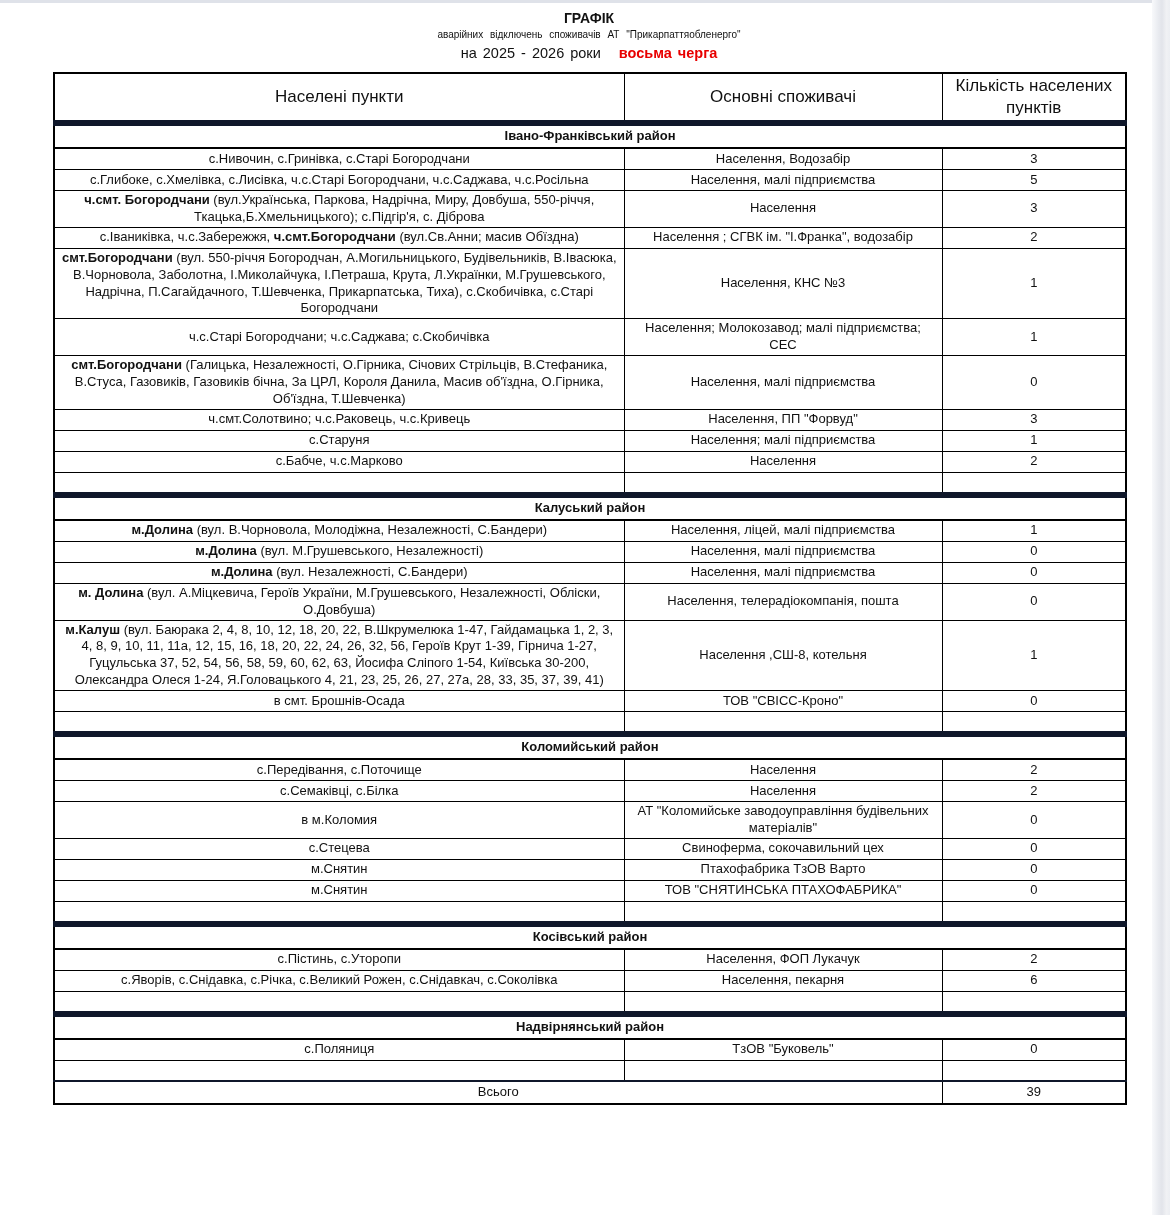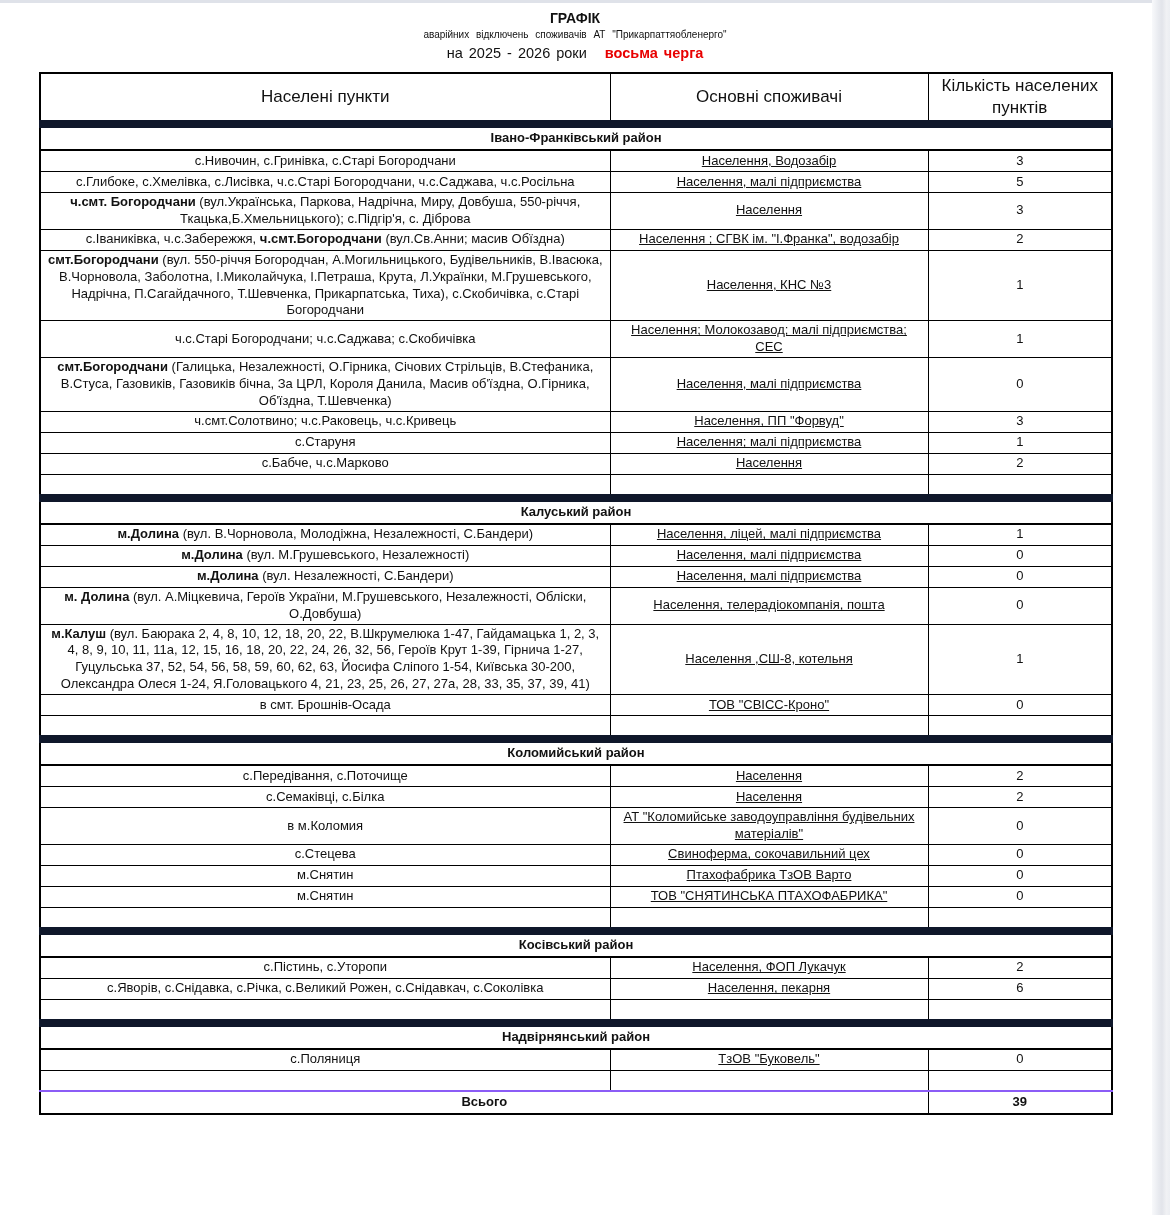--- a/index.html
+++ b/index.html
@@ -14,21 +14,21 @@
   .edge-top{
     position:absolute;top:0;left:0;right:0;height:3px;
     background:#dfe2e9;
   }
   .edge-right{
     position:absolute;top:0;right:0;bottom:0;width:18px;
     background:linear-gradient(to right,#f8f9fb 0%,#e9ebf0 35%,#e2e4ea 55%,#f0f1f4 80%,#eceef2 100%);
   }
   .sheet{
     position:absolute;
-    left:39px;top:8px;
+    left:53px;top:8px;
     width:1072px;
   }
   .titles{text-align:center;line-height:1.45;margin-bottom:8px;}
   .title-main{font-weight:bold;font-size:14px;}
   .title-sub{font-size:10px;word-spacing:4px;}
   .title-period{font-size:14.5px;word-spacing:2px;}
   .hl{font-weight:bold;}
 
   table.sched{
     width:100%;
@@ -40,32 +40,32 @@
   table.sched td{
     border:1px solid #000;
     padding:1px 6px;
     text-align:center;
     vertical-align:middle;
     line-height:1.3;
     overflow-wrap:break-word;
   }
   tr.head-row td{height:30px;font-size:17px;}
   tr.section-row td{
-    border-top:8px solid #0f172a;
+    border-top:6px solid #0f172a;
     border-bottom:2px solid #000;
     font-weight:bold;
     height:19px;
   }
   tr.data-row td{height:18px;}
-  td.consumers{text-align:left;padding-left:4px;padding-right:4px;text-decoration:underline;}
+  td.consumers{text-align:left;padding-left:4px;padding-right:4px;}
   td.vbottom{vertical-align:bottom;}
   tr.empty-row td{height:17px;}
   tr.total-row td{
-    border-top:2px solid #8b5cf6;
-    font-weight:bold;
+    border-top:2px solid #0f172a;
+    font-weight:normal;
     height:19px;
   }
 </style>
 </head>
 <body>
 
 <div class="edge-top"></div>
 <div class="edge-right"></div>
 
 <div class="sheet">

